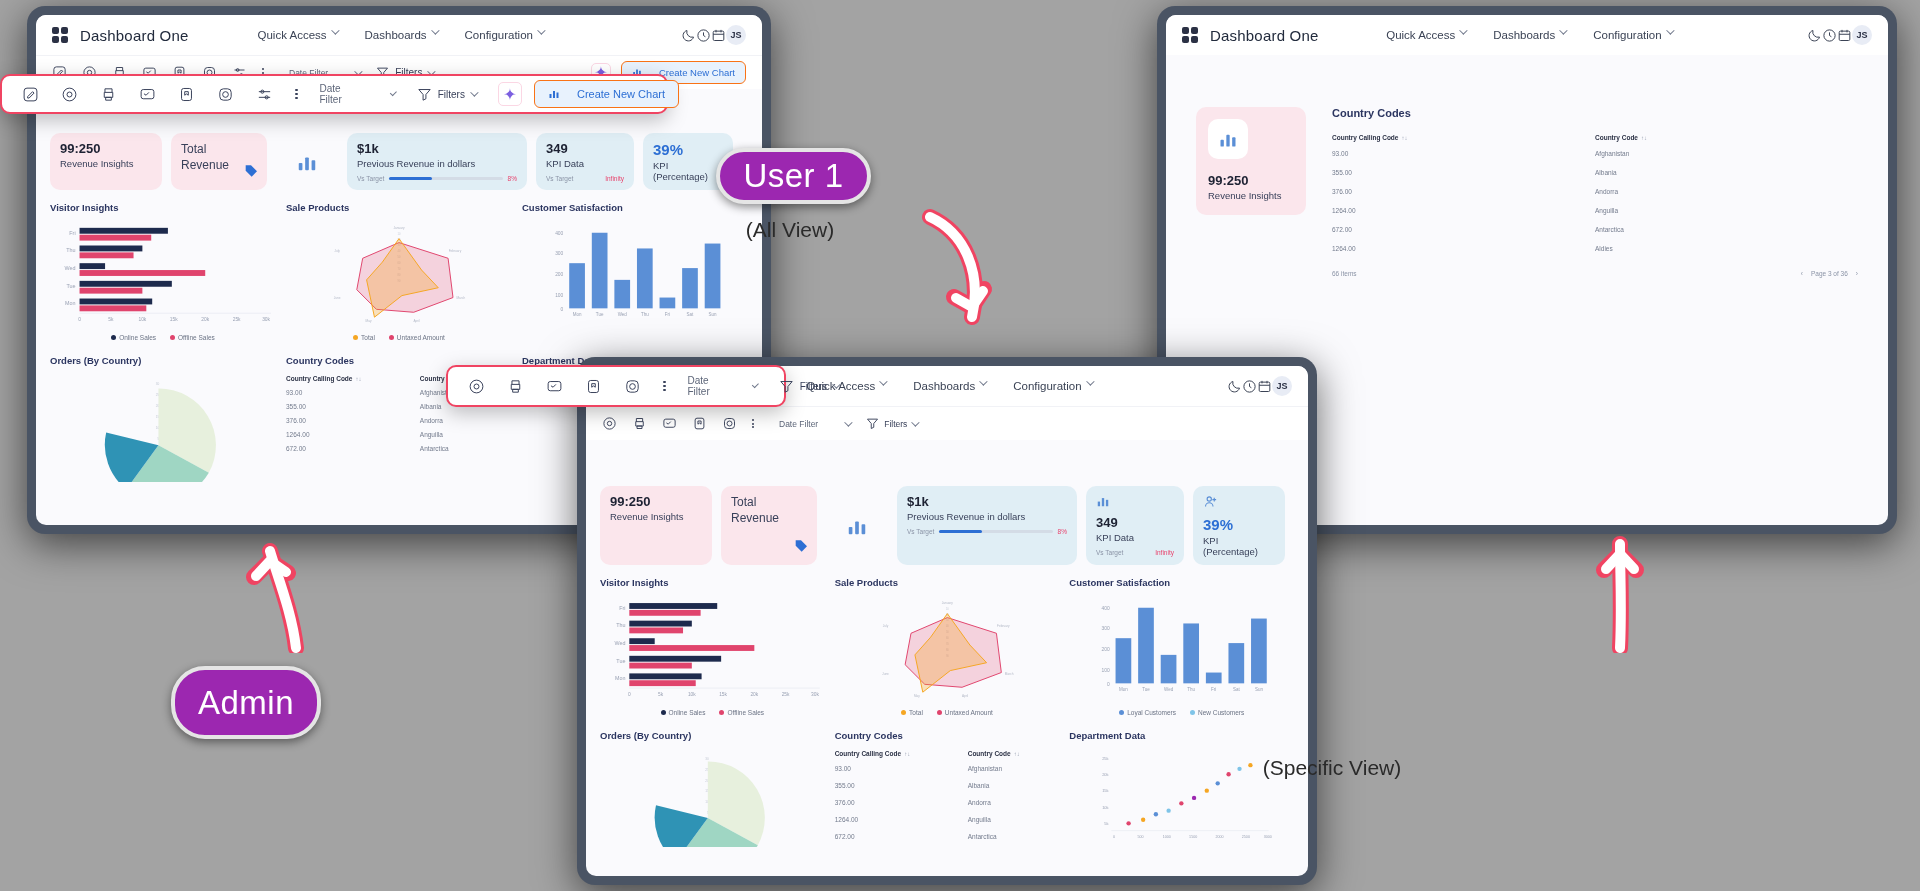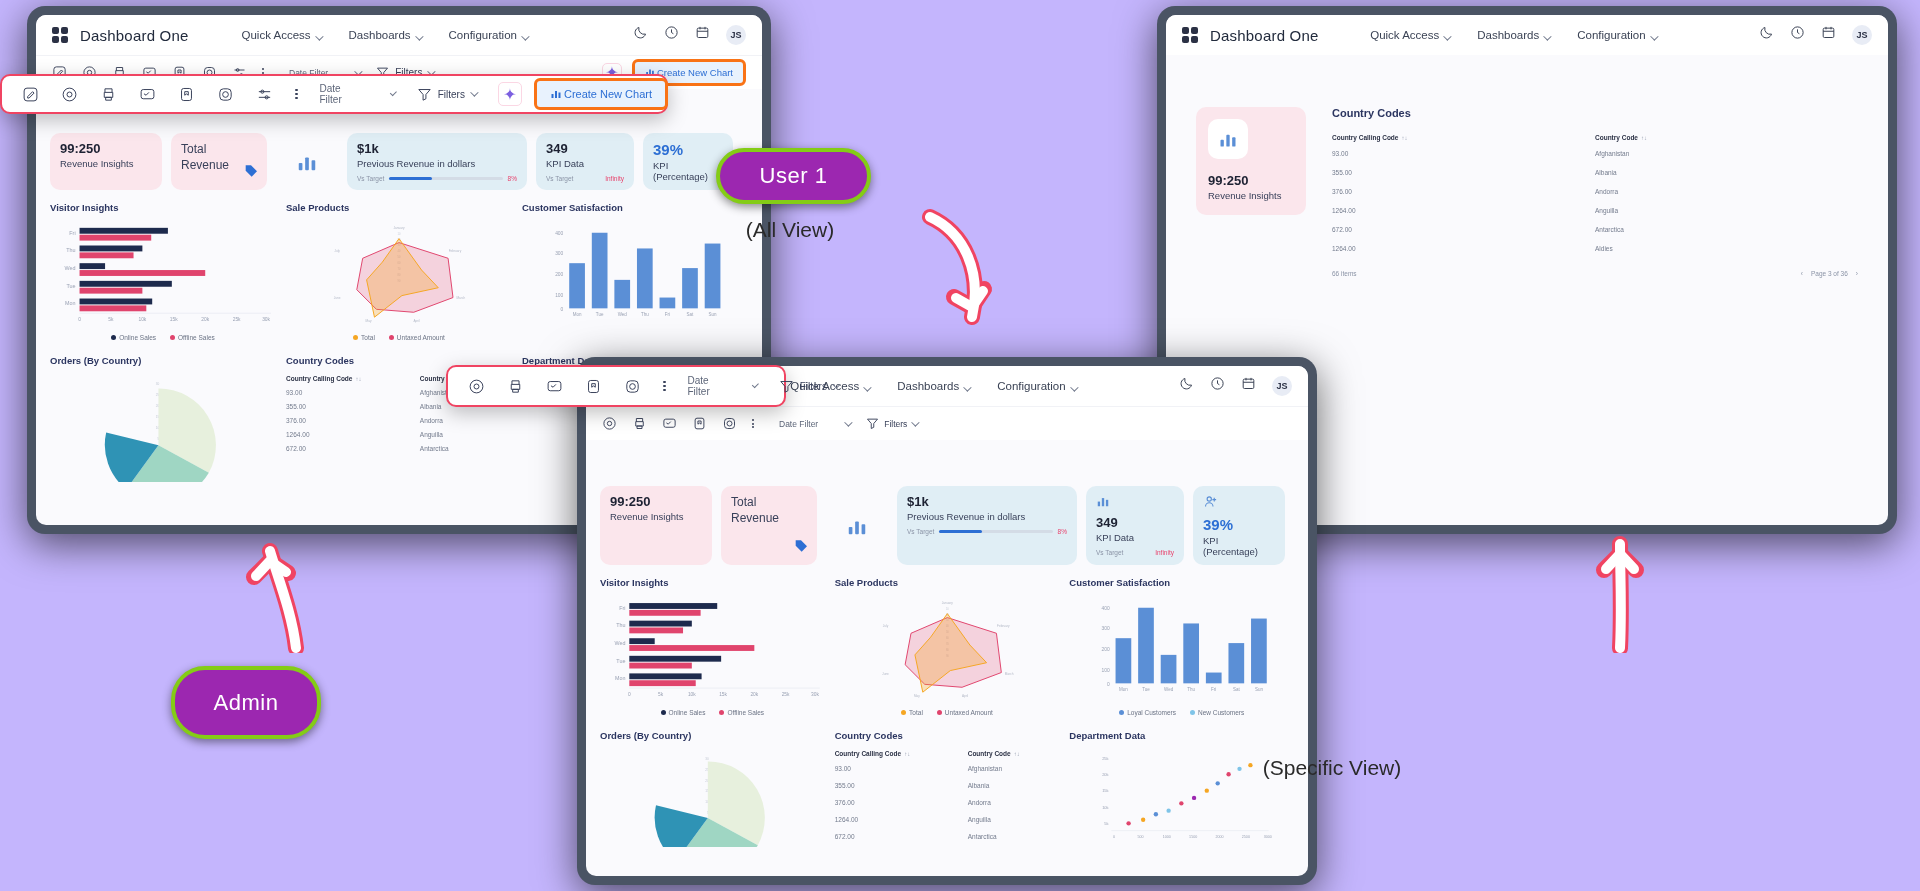--- a/index.html
+++ b/index.html
@@ -1,59 +1,59 @@
 <!DOCTYPE html>
 <html><head>
 <meta charset="utf-8">
 <style>
   * { box-sizing: border-box; margin:0; padding:0; }
   html,body { width:1920px; height:891px; background:#000; overflow:hidden;
     font-family:"Liberation Sans", sans-serif; }
-  .stage { position:relative; width:1920px; height:891px; background:#c4b5fd; }
+  .stage { position:relative; width:1920px; height:891px; background:#a3a3a3; }
 
   
   .device { position:absolute; background:#4a5464; border-radius:18px; padding:9px;
             box-shadow:0 10px 40px rgba(0,0,0,.6); }
   .screen { width:100%; height:100%; background:#fafafd; border-radius:10px;
             overflow:hidden; position:relative; }
 
   #admin-device { left:27px; top:6px; width:744px; height:528px; }
   #user1-device { left:1157px; top:6px; width:740px; height:528px; }
   #user2-device { left:577px; top:357px; width:740px; height:528px; }
 
   
   .topbar { display:flex; align-items:center; height:40px; padding:0 16px; background:#fff; }
   .grid-ic { width:16px; height:16px; display:grid; grid-template-columns:1fr 1fr;
              grid-template-rows:1fr 1fr; gap:2.5px; margin-right:12px; }
   .grid-ic i { background:#2b3145; border-radius:2px; }
   .app-title { font-size:15px; color:#222b3d; letter-spacing:.2px; }
   .topnav { display:flex; gap:28px; margin-left:auto; margin-right:auto; }
-  .topnav .nav { font-size:11.5px; color:#3b4355; display:flex; align-items:flex-end; gap:4px; }
+  .topnav .nav { font-size:11.5px; color:#3b4355; display:flex; align-items:flex-start; gap:4px; }
   .caret { display:inline-block; width:6px; height:6px; border-right:1.3px solid #71798c;
            border-bottom:1.3px solid #71798c; transform:rotate(45deg) translateY(-2px); }
-  .topicons { display:flex; gap:16px; align-items:flex-start; margin-left:auto; }
+  .topicons { display:flex; align-items:center; margin-left:auto; }
   .t-ic { width:15px; height:15px; color:#3b4355; }
   .avatar { width:20px; height:20px; border-radius:50%; background:#e8ecf5; color:#2b3145;
             font-size:9px; font-weight:bold; display:flex; align-items:center;
             justify-content:center; }
 
   .toolbar { display:flex; align-items:center; height:34px; padding:0 16px; gap:15px;
              background:#fff; border-top:1px solid #f1f2f6; }
   .tb-ic { width:15px; height:15px; color:#39415a; flex:none; }
   .dots { display:flex; flex-direction:column; gap:1.5px; align-items:center; }
   .dots i { width:2px; height:2px; background:#39415a; border-radius:50%; }
   .tb-sel { font-size:8.5px; color:#5d6679; display:flex; align-items:center;
             gap:26px; margin-left:10px; }
   .tb-filters { font-size:8.5px; color:#39415a; display:flex; align-items:center; gap:4px; }
   .tb-right { margin-left:auto; display:flex; align-items:center; gap:10px; }
   .spark { width:20px; height:20px; border:1px solid #fbd7e4; border-radius:5px;
            display:flex; align-items:center; justify-content:center; color:#7b5fe0; }
   .btn-create { background:#e8f2fd; color:#2d6fd4; font-size:9.5px; border-radius:6px;
-                padding:5px 10px; display:flex; align-items:flex-start; gap:2px;
-                border:3px solid #f97316; white-space:nowrap; }
+                padding:5px 10px; display:flex; align-items:flex-start; gap:17px;
+                border:1px solid #f97316; white-space:nowrap; }
 
   
   .kpis { display:flex; gap:9px; padding:10px 14px 4px; align-items:stretch; }
   .kpi { border-radius:10px; padding:8px 10px; position:relative; }
   .kpi.pink { background:#fbe6ec; }
   .kpi.blue { background:#e0eef5; }
   .kpi-big { font-size:13px; font-weight:bold; color:#1d2233; }
   .kpi-sub { font-size:9.5px; color:#39415a; margin-top:2px; }
   .kpi-big2 { font-size:15px; font-weight:bold; color:#2d6fd4; }
   .kpi-total { font-size:12px; color:#39415a; line-height:1.35; }
@@ -76,21 +76,21 @@
 
   .tbl { width:100%; border-collapse:collapse; }
   .tbl th { font-size:6.5px; color:#2b3145; text-align:left; font-weight:bold;
             padding:3px 0; white-space:nowrap; }
   .tbl td { font-size:6.5px; color:#737b8d; padding:3.5px 0; white-space:nowrap; }
   .sorti { color:#9aa2b4; font-size:6px; margin-left:3px; }
 
   
   .badge { position:absolute; border-radius:34px; background:#9c27b0; color:#fff;
            display:flex; align-items:center; justify-content:center;
-           border:4px solid #84cc16; font-size:22px; letter-spacing:.5px;
+           border:4px solid #e5e5e5; font-size:33px; letter-spacing:.5px;
            box-shadow:0 3px 10px rgba(0,0,0,.45); }
   #badge-admin { left:171px; top:666px; width:150px; height:73px; }
   #badge-user1 { left:716px; top:148px; width:155px; height:56px; }
   #badge-user2 { left:1255px; top:666px; width:155px; height:56px; }
 
   .arrow { position:absolute; }
 
   
   .hl { position:absolute; border:2px solid #f04462; border-radius:10px;
         background:#fff; display:flex; align-items:center; padding:0 20px; gap:22px;

